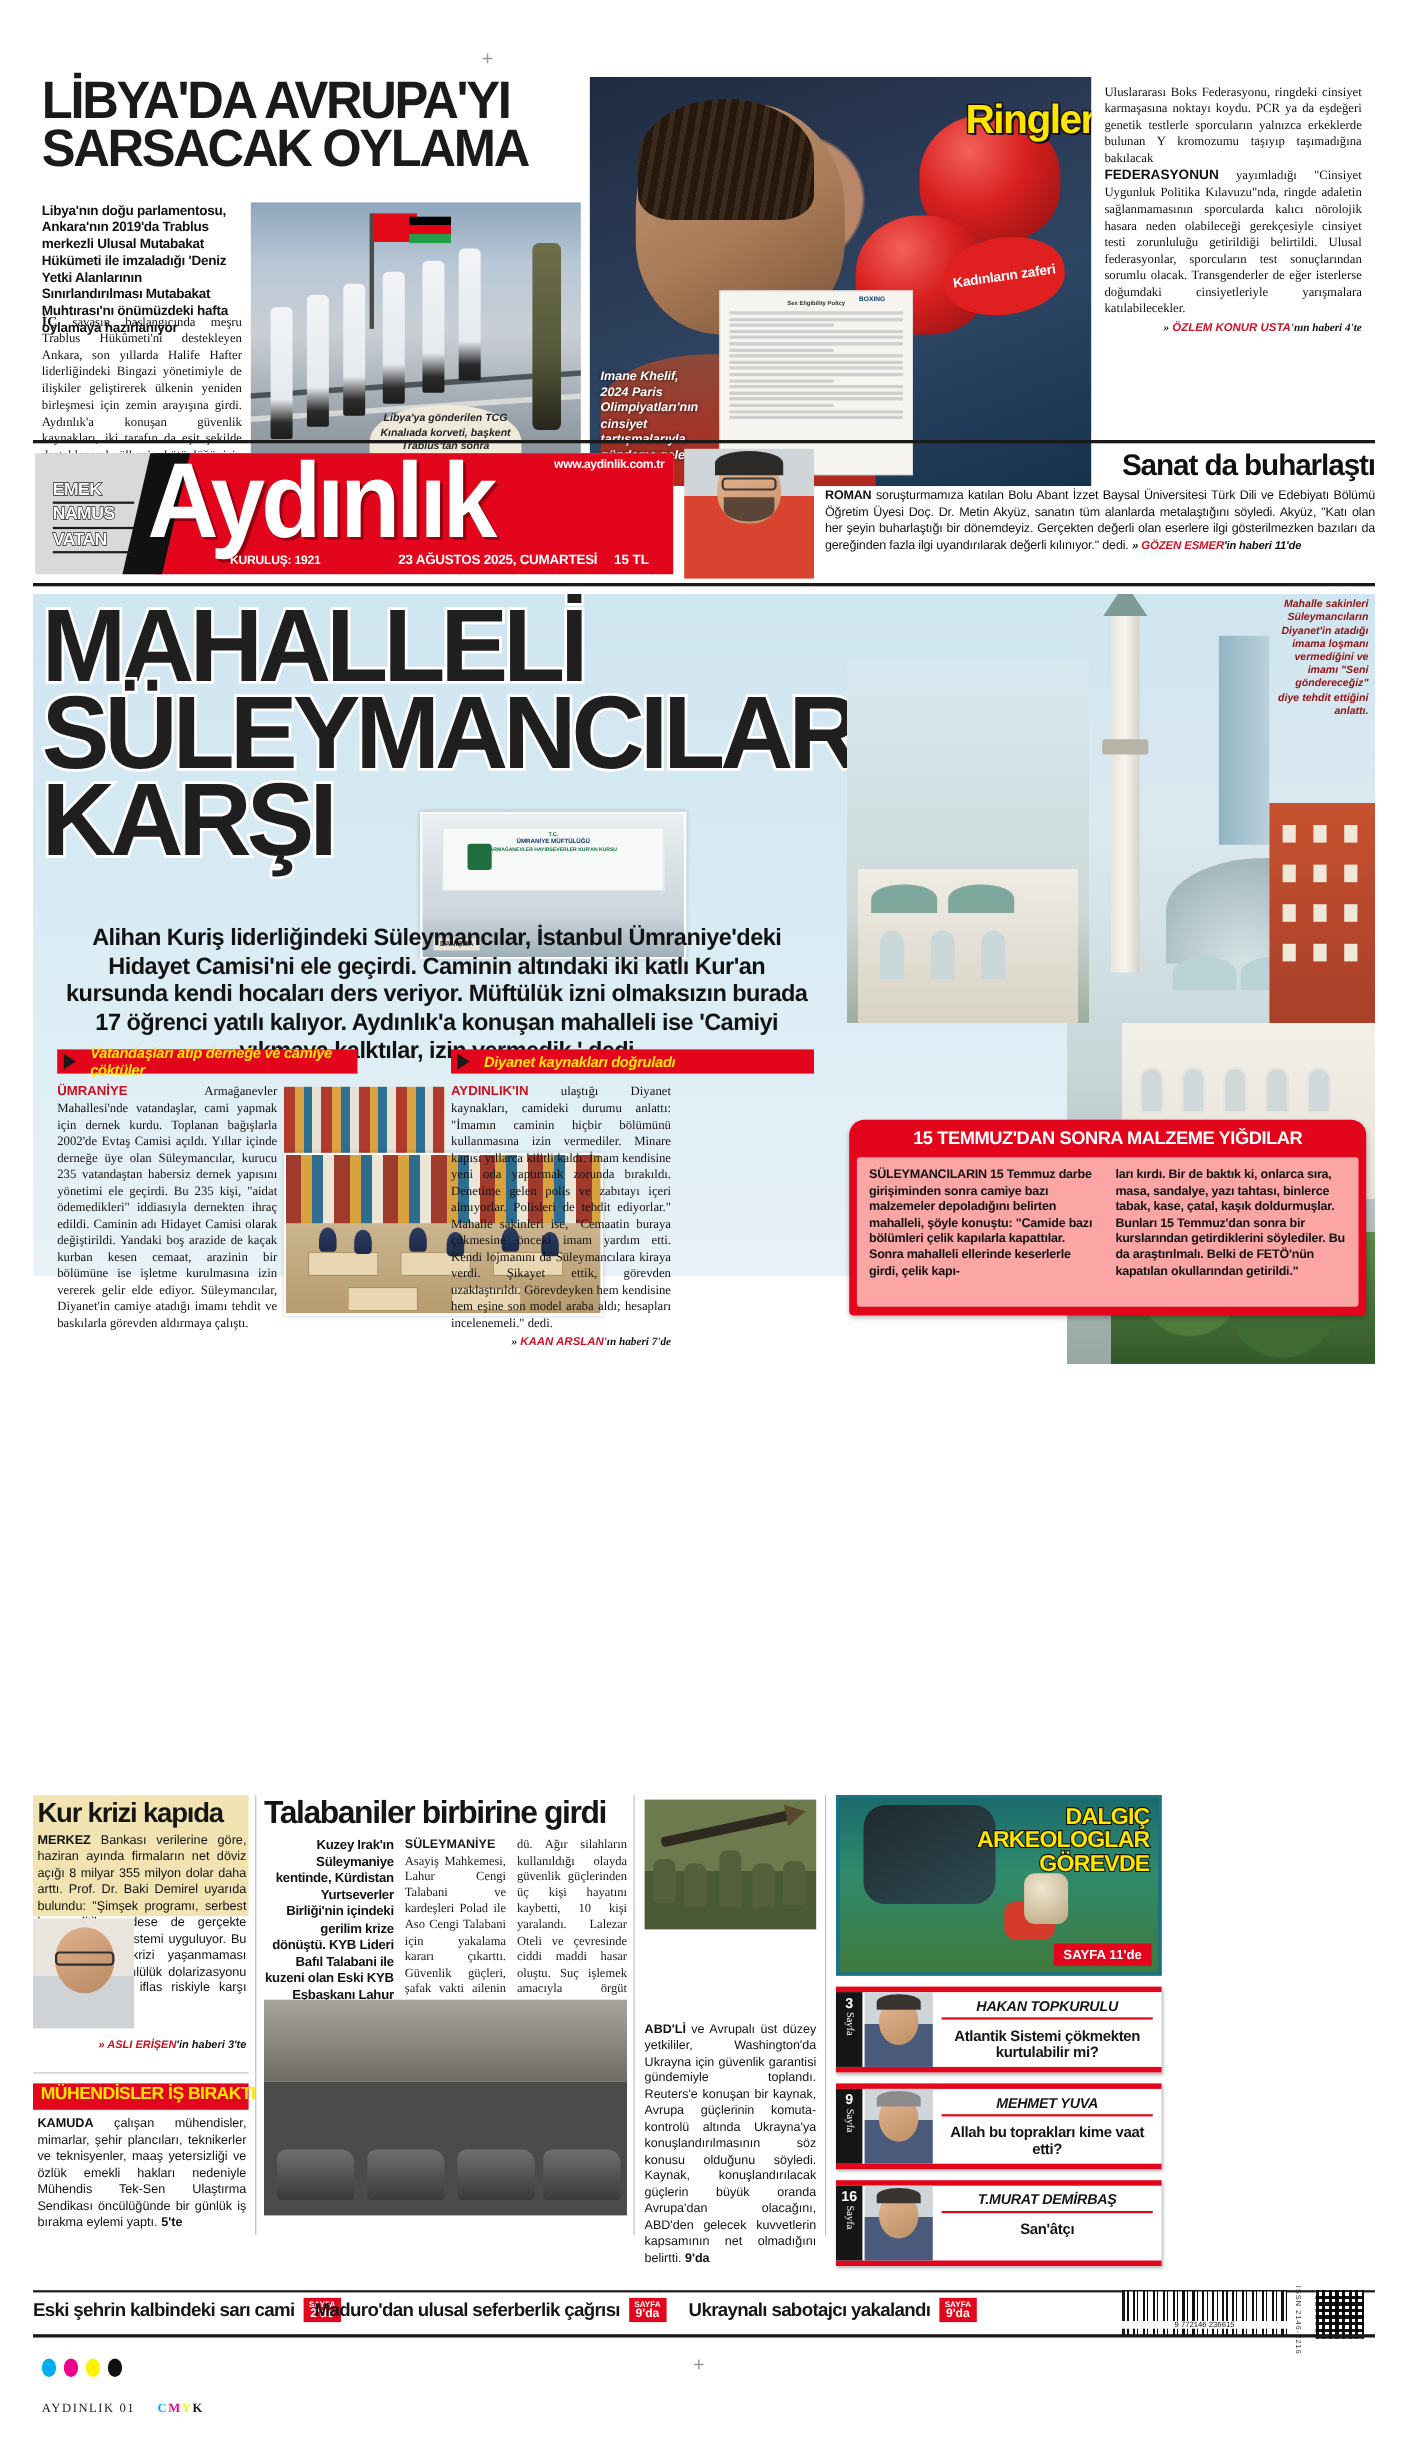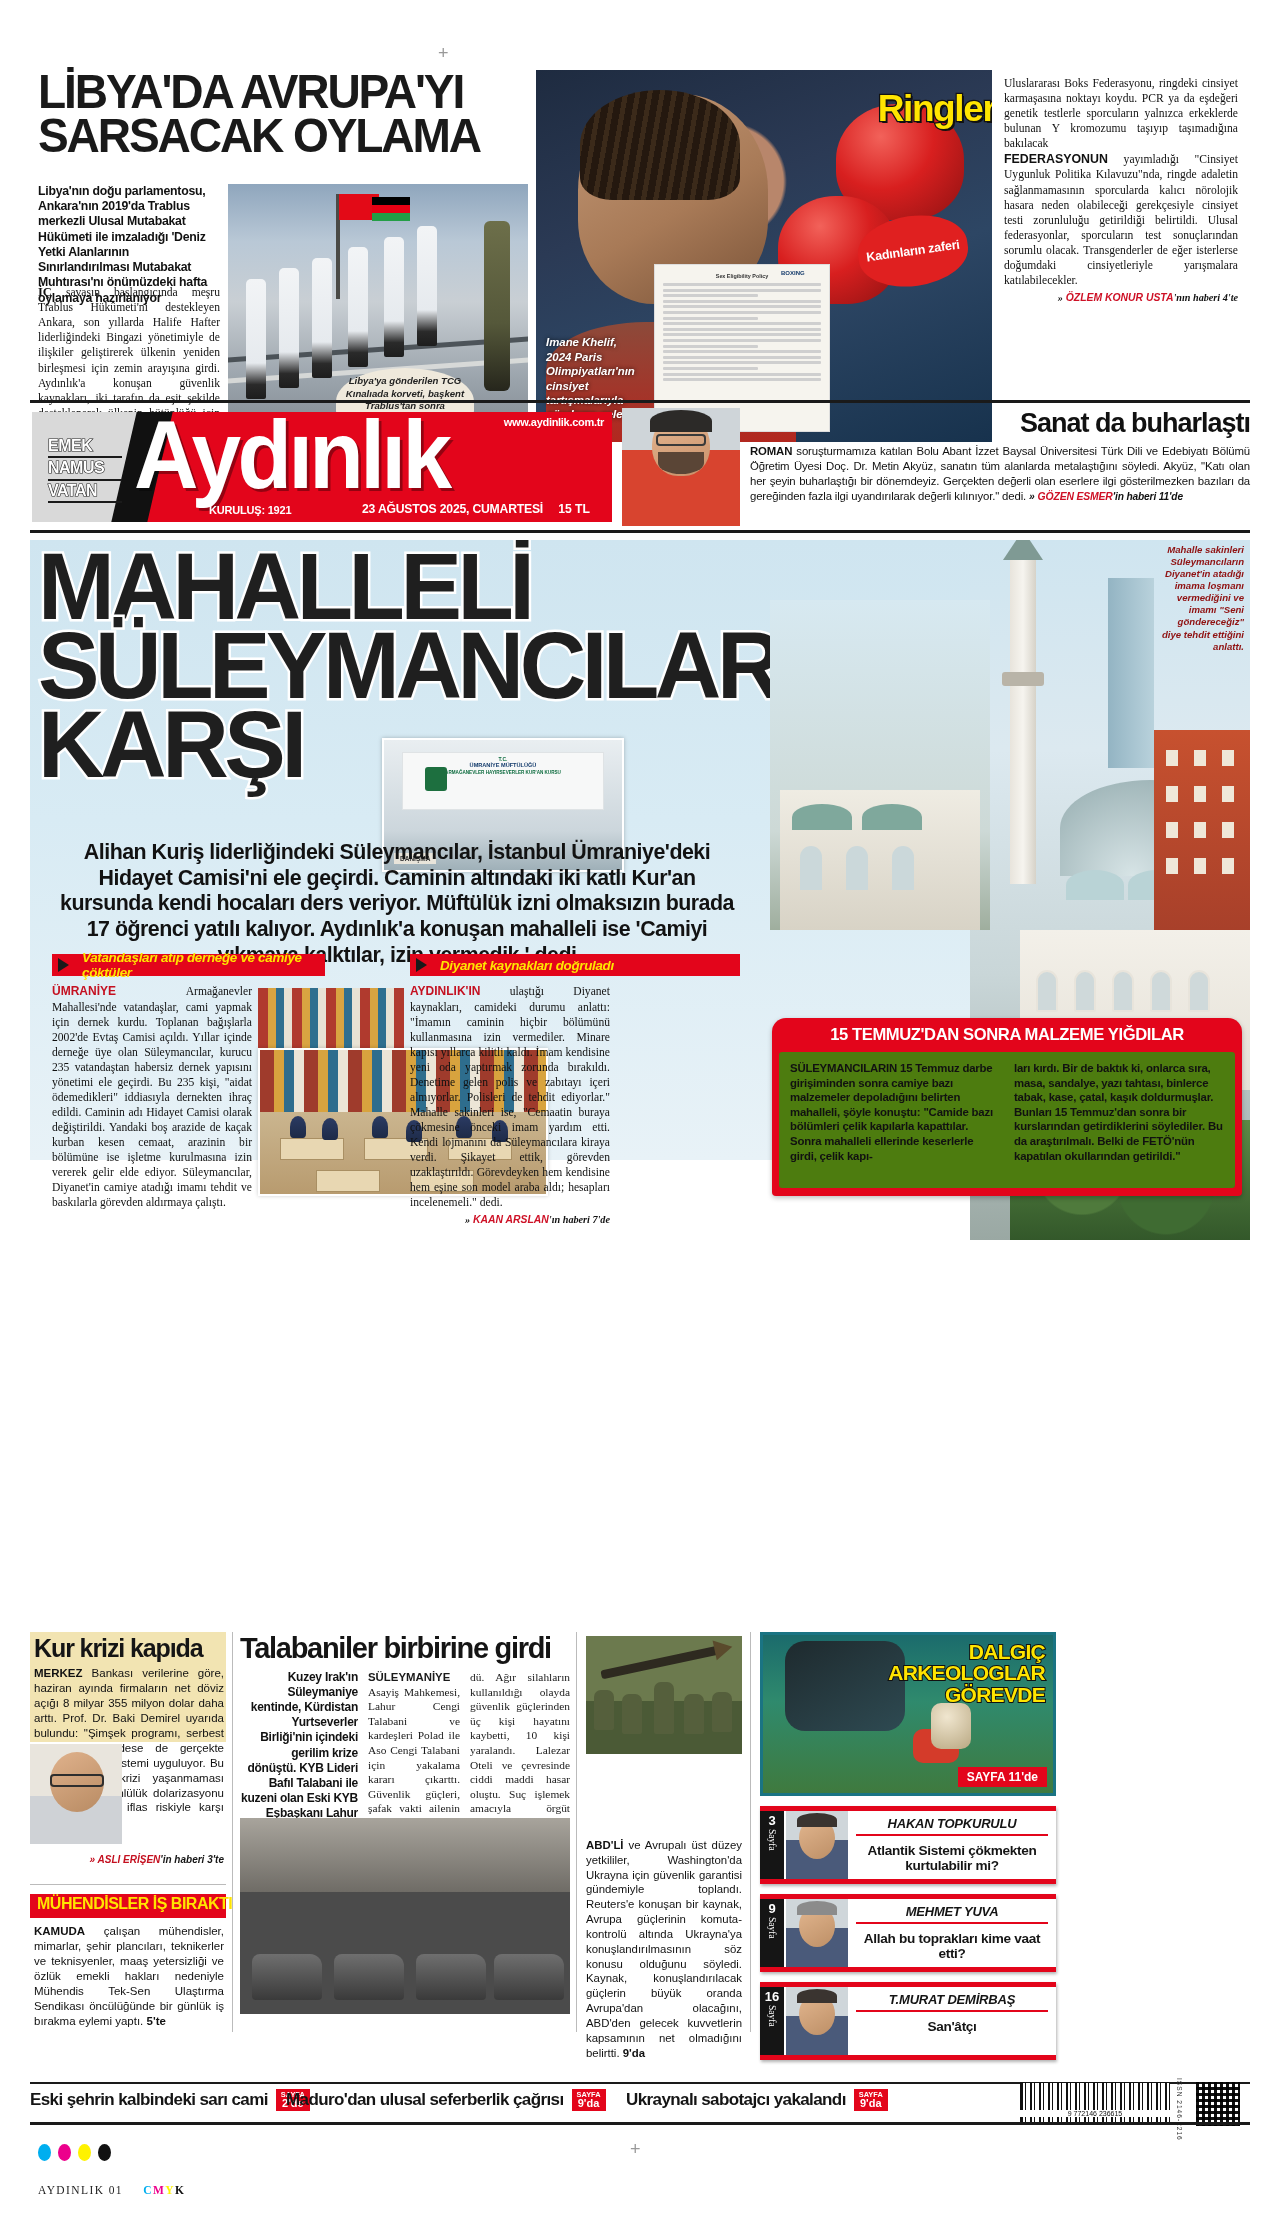--- a/index.html
+++ b/index.html
@@ -386,21 +386,21 @@
     position: absolute; left: 742px; top: 478px; width: 470px; height: 178px;
     background: #E3051B; border-radius: 14px 14px 4px 4px;
     box-shadow: 0 2px 5px rgba(0,0,0,.25);
   }
   .red-box-title {
     position: absolute; left: 0; top: 7px; width: 100%; text-align: center;
     color: #fff; font-weight: bold; font-size: 16.6px; letter-spacing: -0.4px;
   }
   .red-box-inner {
     position: absolute; left: 7px; top: 34px; width: 456px; height: 136px;
-    background: #4d7c0f; border-radius: 3px; padding: 9px 11px;
+    background: #fca5a5; border-radius: 3px; padding: 9px 11px;
     display: flex; gap: 14px;
   }
   .red-box-inner .c {
     flex: 1; font-weight: bold; font-size: 11.4px; line-height: 1.28;
     letter-spacing: -0.2px; color: #111;
   }
 
   
   .lower { position: absolute; left: 30px; top: 1632px; width: 1220px; height: 440px; }
   .vrule { position: absolute; width: 1px; background: #bbb; }

